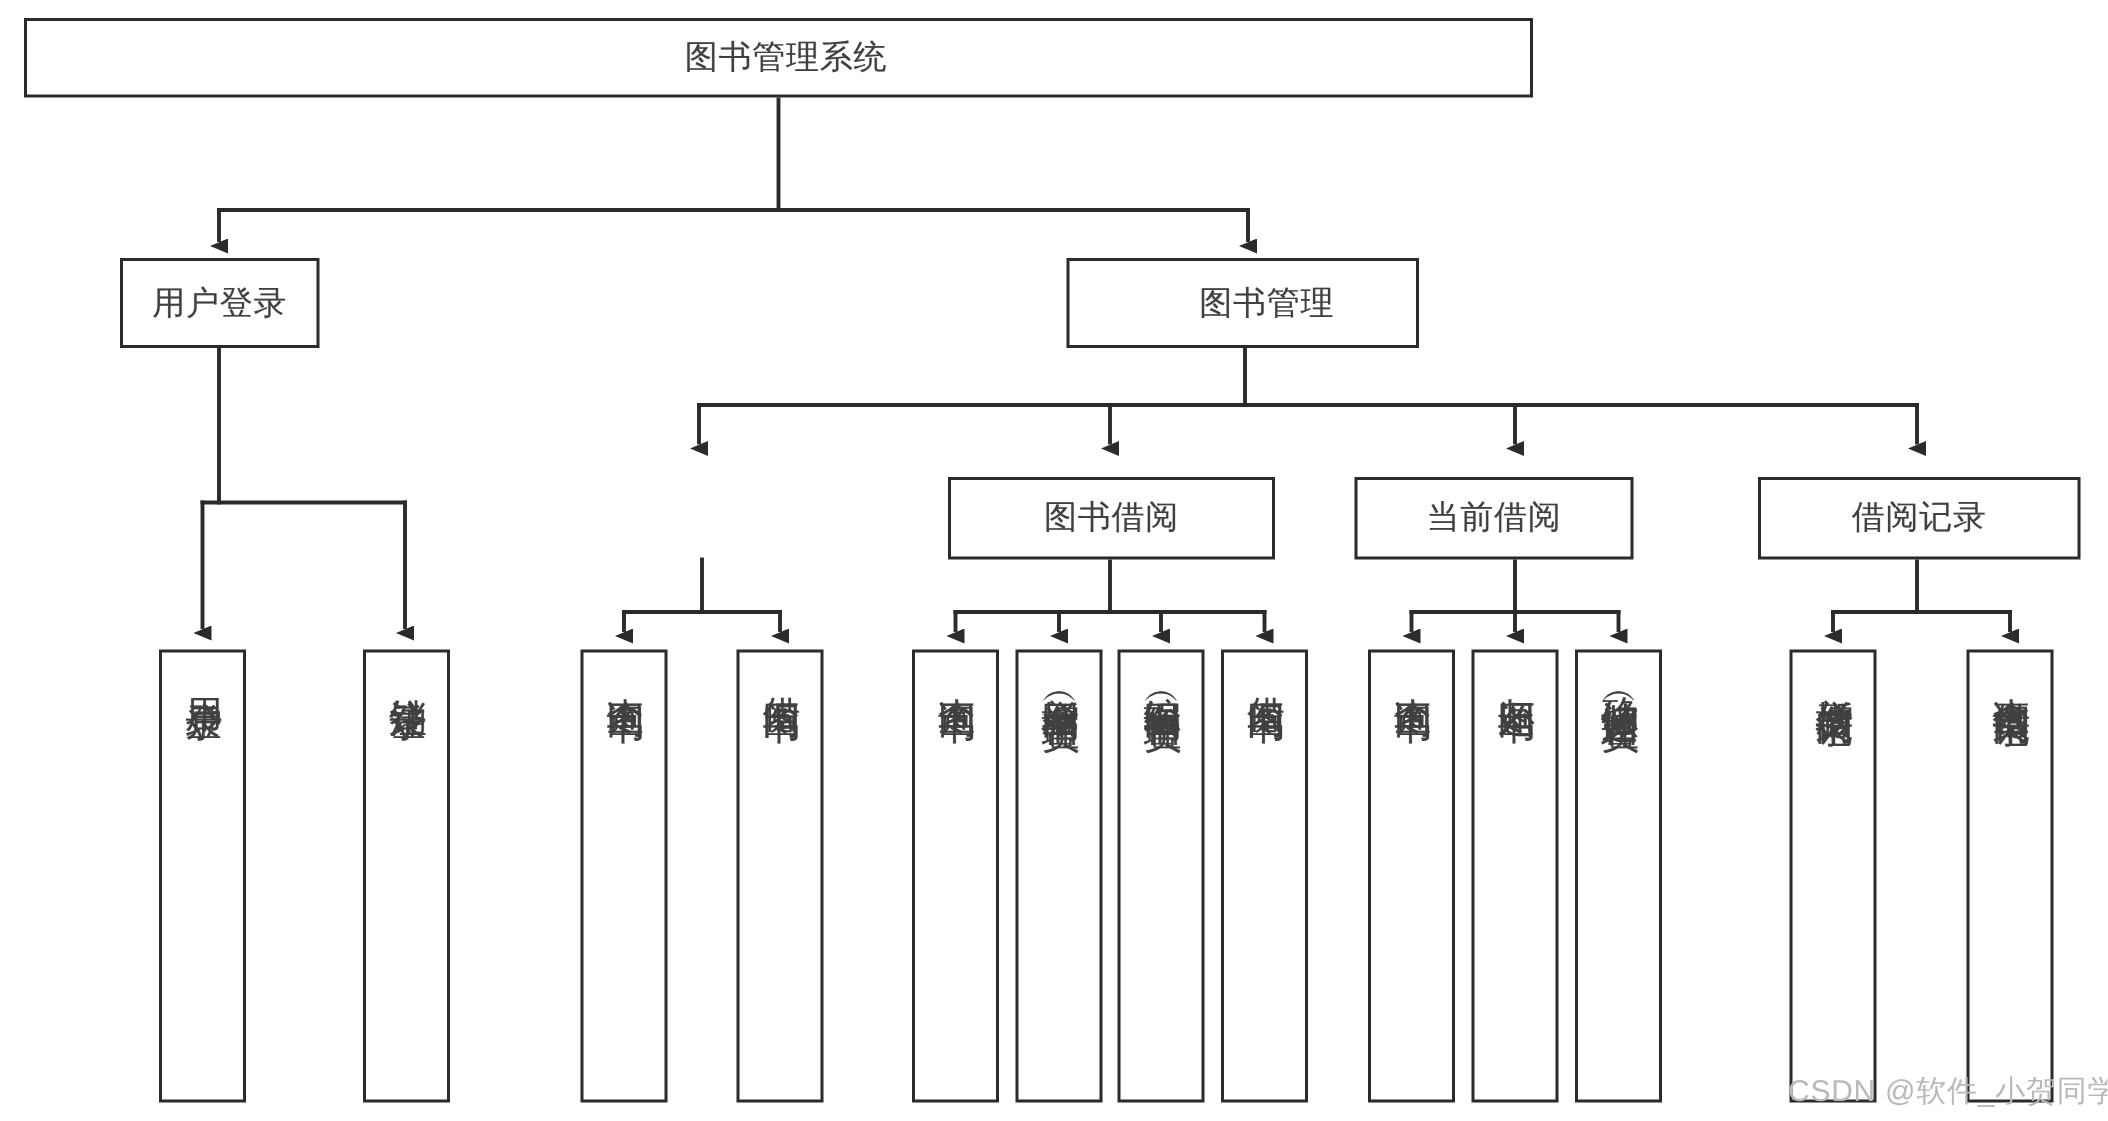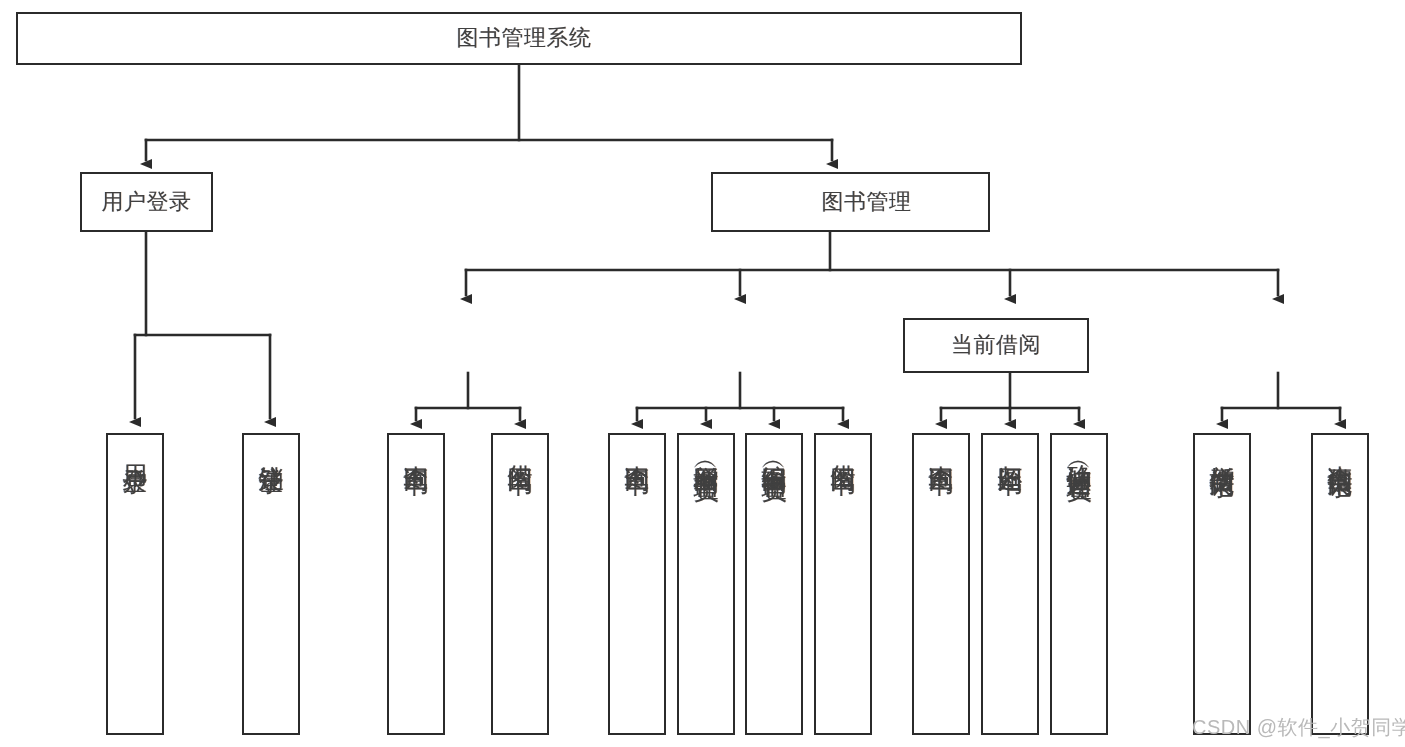--- a/index.html
+++ b/index.html
@@ -122,26 +122,32 @@
     </g>
   </svg>
 
   <div class="node h" style="left:16px; top:12px; width:1006px; height:53px;padding-left:10px;">
     <span class="lbl">图书管理系统</span>
   </div>
 
   <div class="node h" style="left:80px; top:172px; width:133px; height:60px;">
     <span class="lbl">用户登录</span>
   </div>
-  <div class="node h" style="left:711px; top:172px; width:279px; height:60px;padding-left:32px;">
+  <div class="node h" style="left:711px; top:172px; width:235px; height:60px;padding-left:32px;">
     <span class="lbl">图书管理</span>
   </div>
 
+  <div class="node h" style="left:632px; top:318px; width:218px; height:55px;">
+    <span class="lbl">图书借阅</span>
+  </div>
   <div class="node h" style="left:903px; top:318px; width:186px; height:55px;">
     <span class="lbl">当前借阅</span>
+  </div>
+  <div class="node h" style="left:1172px; top:318px; width:215px; height:55px;">
+    <span class="lbl">借阅记录</span>
   </div>
 
   <div class="node v" style="left:106px; top:433px; width:58px; height:302px;">
     <span class="lbl">用户登录</span>
   </div>
   <div class="node v" style="left:242px; top:433px; width:58px; height:302px;">
     <span class="lbl">注销登录</span>
   </div>
 
   <div class="node v" style="left:387px; top:433px; width:58px; height:302px;">

